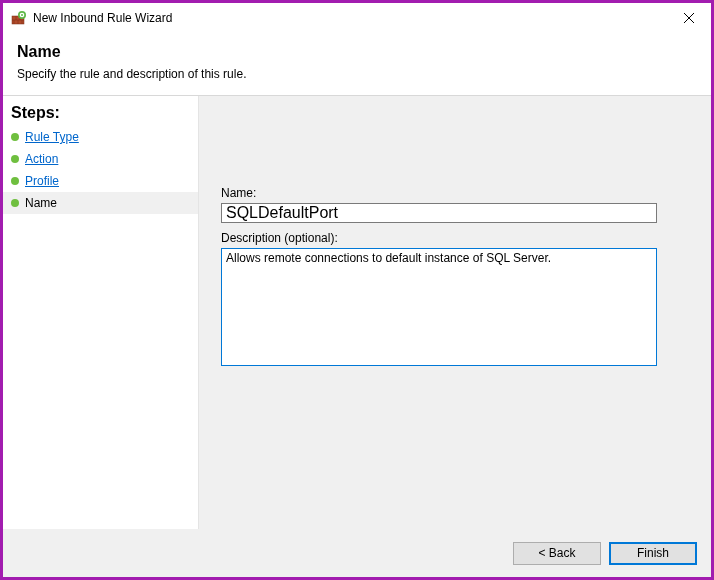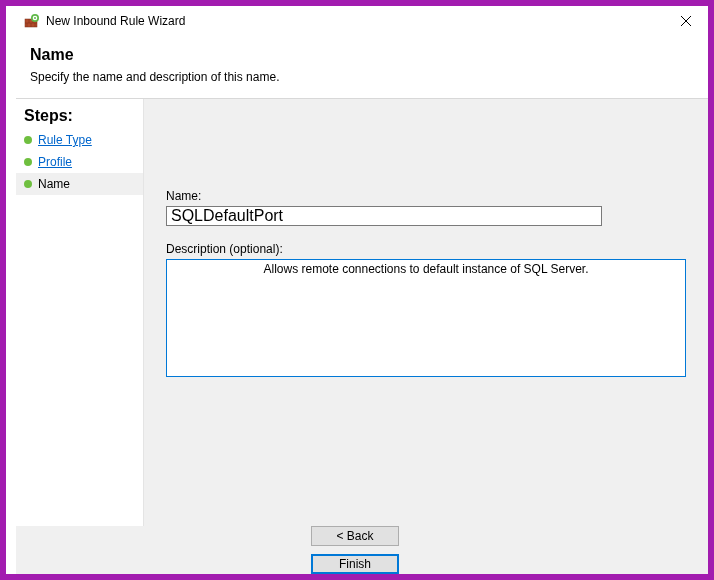--- a/index.html
+++ b/index.html
@@ -4,25 +4,24 @@
 <style>
   * { box-sizing: border-box; }
   html, body {
     margin: 0; padding: 0;
     font-family: "Segoe UI", Tahoma, sans-serif;
     font-size: 12px;
     background: #fff;
   }
   .window {
     width: 714px; height: 580px;
-    border: 6px solid #a21caf;
+    border: 3px solid #a21caf;
     background: #fff;
     display: flex; flex-direction: column;
     position: relative;
-    padding-left: 10px;
   }
   .titlebar {
     height: 30px;
     display: flex; align-items: center;
     padding: 0 0 0 8px;
     background: #fff;
   }
   .titlebar-icon {
     width: 16px; height: 16px;
     margin-right: 6px;
@@ -88,47 +87,45 @@
   .step-item.current .step-bullet {
     background: #6fbf3f;
   }
 
   .content {
     flex: 1;
     background: #f0f0f0;
     padding: 90px 22px 0 22px;
     position: relative;
   }
-  .field-group { margin-bottom: 16px; }
+  .field-group { margin-bottom: 8px; }
   .field-label { font-size: 12px; color: #000; margin-bottom: 3px; }
   .text-input {
     width: 436px; height: 20px;
     border: 1px solid #7a7a7a;
     background: #fff;
     font-family: inherit; font-size: 16px;
     padding: 1px 4px;
   }
   .text-area {
-    width: 520px; height: 118px;
+    width: 436px; height: 118px;
     border: 1px solid #0078d7;
     background: #fff;
     font-family: inherit; font-size: 12px;
     padding: 2px 4px;
     resize: none;
-    text-align: center;
   }
 
   .footer {
     height: 48px;
     background: #f0f0f0;
     border-top: none;
     display: flex; align-items: center; justify-content: flex-end;
     padding-right: 14px;
     gap: 8px;
-    flex-direction: column;
   }
   .btn {
     width: 88px; height: 23px;
     border: 1px solid #adadad;
     background: #e1e1e1;
     font-family: inherit; font-size: 12px;
     cursor: default;
   }
   .btn.default {
     border: 2px solid #0078d7;
@@ -159,31 +156,35 @@
     <div class="close-btn">
       <svg viewBox="0 0 10 10">
         <line x1="0" y1="0" x2="10" y2="10" stroke="#000" stroke-width="1"></line>
         <line x1="10" y1="0" x2="0" y2="10" stroke="#000" stroke-width="1"></line>
       </svg>
     </div>
   </div>
 
   <div class="header">
     <h1>Name</h1>
-    <div class="subtitle">Specify the name and description of this name.</div>
+    <div class="subtitle">Specify the rule and description of this rule.</div>
   </div>
 
   <div class="body">
 
     <div class="sidebar">
       <div class="steps-label">Steps:</div>
 
       <div class="step-item link">
         <span class="step-bullet"></span>
         <span>Rule Type</span>
+      </div>
+      <div class="step-item link">
+        <span class="step-bullet"></span>
+        <span>Action</span>
       </div>
       <div class="step-item link">
         <span class="step-bullet"></span>
         <span>Profile</span>
       </div>
       <div class="step-item current">
         <span class="step-bullet"></span>
         <span>Name</span>
       </div>
     </div>

